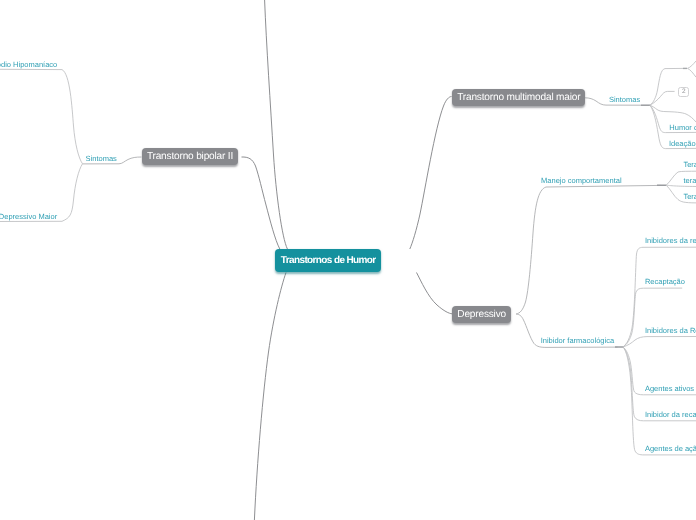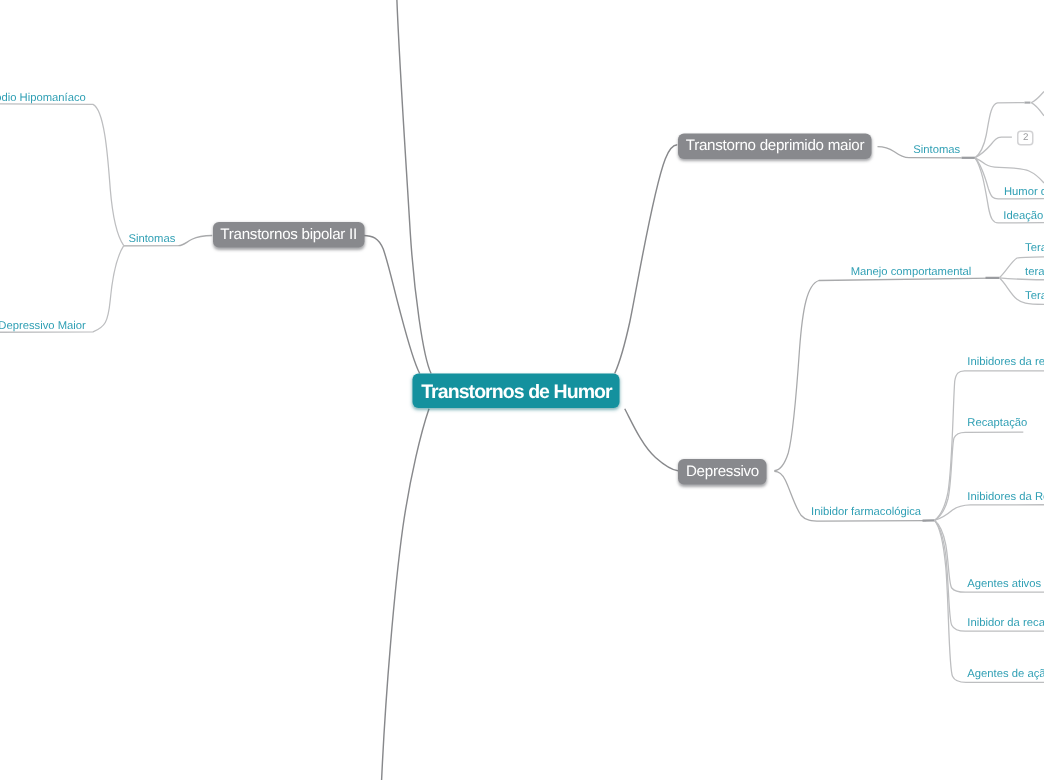--- a/index.html
+++ b/index.html
@@ -10,21 +10,21 @@
        text-rendering:geometricPrecision;}
   #map{position:relative;width:696px;height:520px;overflow:hidden;background:#fff;}
   svg#links{position:absolute;left:0;top:0;width:696px;height:520px;pointer-events:none;}
   svg#links path{fill:none;stroke:#8f9093;stroke-width:0.85;}
   svg#links path.l1{stroke:#87888b;stroke-width:0.95;}
   svg#links path.l2{stroke:#a9aaac;stroke-width:0.85;}
   svg#links path.l3{stroke:#bdbec0;stroke-width:0.85;}
   svg#links path.thick2{stroke-width:1.4;stroke:#a6a8ab;stroke-linecap:butt;}
   svg#links path.thick{stroke-width:1.5;stroke:#9a9ca0;stroke-linecap:butt;}
   .node{position:absolute;white-space:nowrap;}
-  .root{background:#14919e;color:#fff;font-size:13px;font-weight:bold;
+  .root{background:#14919e;color:#fff;font-size:10px;font-weight:bold;
         border-radius:4px;letter-spacing:-0.62px;
         box-shadow:0 1.3px 2.2px rgba(30,120,130,.55);
         padding:0 5.5px;height:23px;line-height:23.4px;}
   .branch{background:#88898d;color:#fff;font-size:10.1px;font-weight:normal;letter-spacing:-0.18px;
           border-radius:4px;
           box-shadow:0 1.2px 2px rgba(110,112,117,.62);
           padding:0 5px;height:16.8px;line-height:17px;}
   .leaf{color:#2f9fb4;font-size:7.5px;line-height:9px;}
   .badge{position:absolute;border:1px solid #d2d2d4;border-radius:2.5px;
          color:#96979a;font-size:6.5px;text-align:center;background:#fff;
@@ -61,30 +61,30 @@
     <path class="l2" d="M516.2,314.2 C 519.5,314.2 521.5,315.8 523.5,320 C 526.5,326 530,338 534,343.5 C 537,347 541,347.4 547,347.4 L 617.5,347.1"></path>
     <path class="thick" d="M615,347.1 L 623,346.9"></path>
     <path class="l3" d="M623,346.9 C 627,344 630,338 632,328 C 635,310 635.5,265 636.5,254 C 637.3,248.8 639,247.4 643,247.3 L 696,247.2"></path>
     <path class="l3" d="M623,346.9 C 627,344.5 630,340 632,332.5 C 634.5,322 634.5,296 636,292 C 637.3,289 639.5,288.2 643.5,288.2 L 682.2,288.1"></path>
     <path class="l3" d="M623,346.9 C 628,345.5 631.5,343 635,340 C 638.5,337.5 642,336.7 647,336.6 L 696,336.5"></path>
     <path class="l3" d="M623,346.9 C 626.5,349.8 629,355.5 630.5,363 C 632.5,374 632.5,389.5 634.5,392 C 636,394 639,394.8 643.5,394.8 L 696,394.8"></path>
     <path class="l3" d="M623,346.9 C 626.5,350.5 629,359 630.5,370 C 632.5,388 632.5,413.5 634.5,416.8 C 636,419.8 639,420.8 643.5,420.8 L 696,420.8"></path>
     <path class="l3" d="M623,346.9 C 626.5,351 629,362 630.5,378 C 632.5,400 632.5,446 635,450.8 C 636.5,454.2 639.5,454.9 644,454.9 L 696,454.9"></path>
   </svg>
   <div class="node root" style="left:275.3px;top:249.4px;">Transtornos de Humor</div>
-  <div class="node branch" style="left:141.9px;top:148px;">Transtornos bipolar II</div>
-  <div class="node branch" style="left:452.2px;top:89.2px;">Transtorno deprimido maior</div>
+  <div class="node branch" style="left:141.9px;top:148px;">Transtorno bipolar II</div>
+  <div class="node branch" style="left:452.2px;top:89.2px;">Transtorno multimodal maior</div>
   <div class="node branch" style="left:452.3px;top:305.9px;">Depressivo</div>
   <div class="node leaf" style="left:85.6px;top:154.3px;">Sintomas</div>
   <div class="node leaf" style="left:-17.8px;top:59.9px;">Episódio Hipomaníaco</div>
   <div class="node leaf" style="left:-32px;top:212.2px;">Episódio Depressivo Maior</div>
   <div class="node leaf" style="left:608.9px;top:94.6px;">Sintomas</div>
   <div class="node leaf" style="left:669.3px;top:122.9px;">Humor deprimido</div>
   <div class="node leaf" style="left:668.9px;top:139.2px;">Ideação suicida</div>
-  <div class="node leaf" style="left:541.1px;top:176.3px;margin-left:26px;">Manejo comportamental</div>
+  <div class="node leaf" style="left:541.1px;top:176.3px;">Manejo comportamental</div>
   <div class="node leaf" style="left:540.7px;top:336.4px;">Inibidor farmacológica</div>
   <div class="node leaf" style="left:644.9px;top:236.3px;">Inibidores da recaptação de serotonina</div>
   <div class="node leaf" style="left:644.9px;top:277.1px;">Recaptação</div>
   <div class="node leaf" style="left:644.9px;top:325.5px;">Inibidores da Recaptação de Serotonina e Noradrenalina</div>
   <div class="node leaf" style="left:644.9px;top:383.9px;">Agentes ativos no receptor de serotonina</div>
   <div class="node leaf" style="left:644.9px;top:409.9px;">Inibidor da recaptação de noradrenalina e dopamina</div>
   <div class="node leaf" style="left:644.9px;top:444px;">Agentes de ação multimodal</div>
   <div class="node leaf" style="left:683.4px;top:160.3px;">Terapia cognitivo-comportamental</div>
   <div class="node leaf" style="left:683.4px;top:176.3px;">terapia interpessoal</div>
   <div class="node leaf" style="left:683.4px;top:192.1px;">Terapia de resolução de problemas</div>

